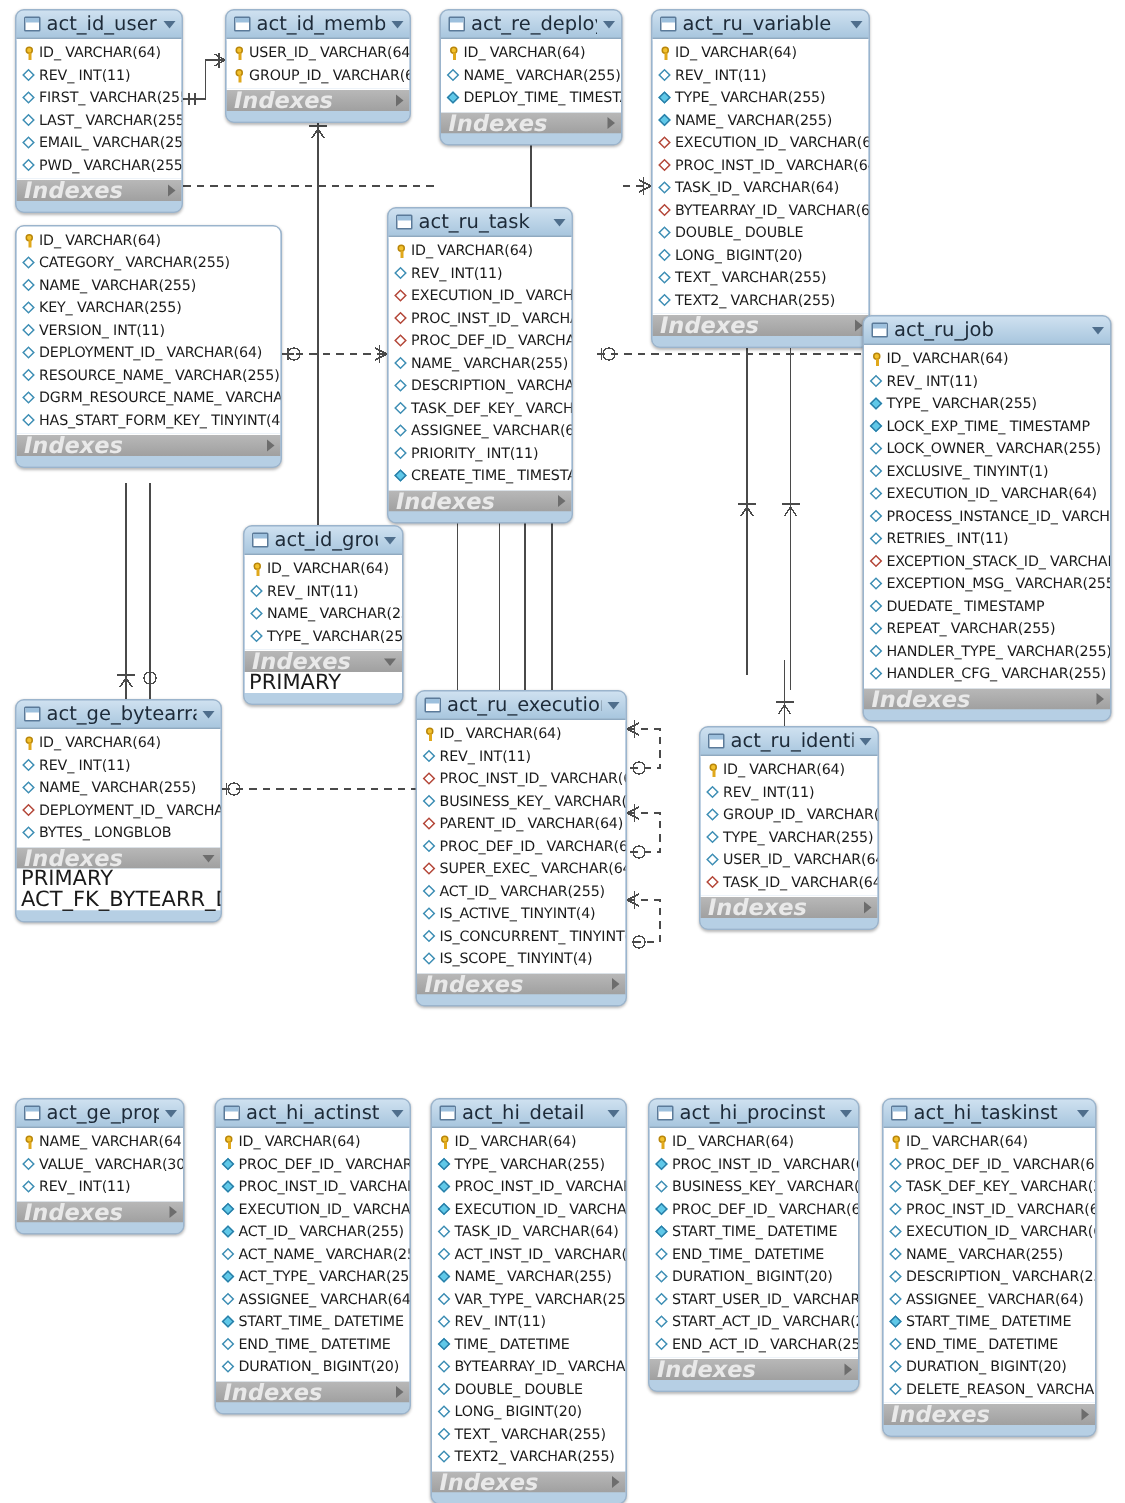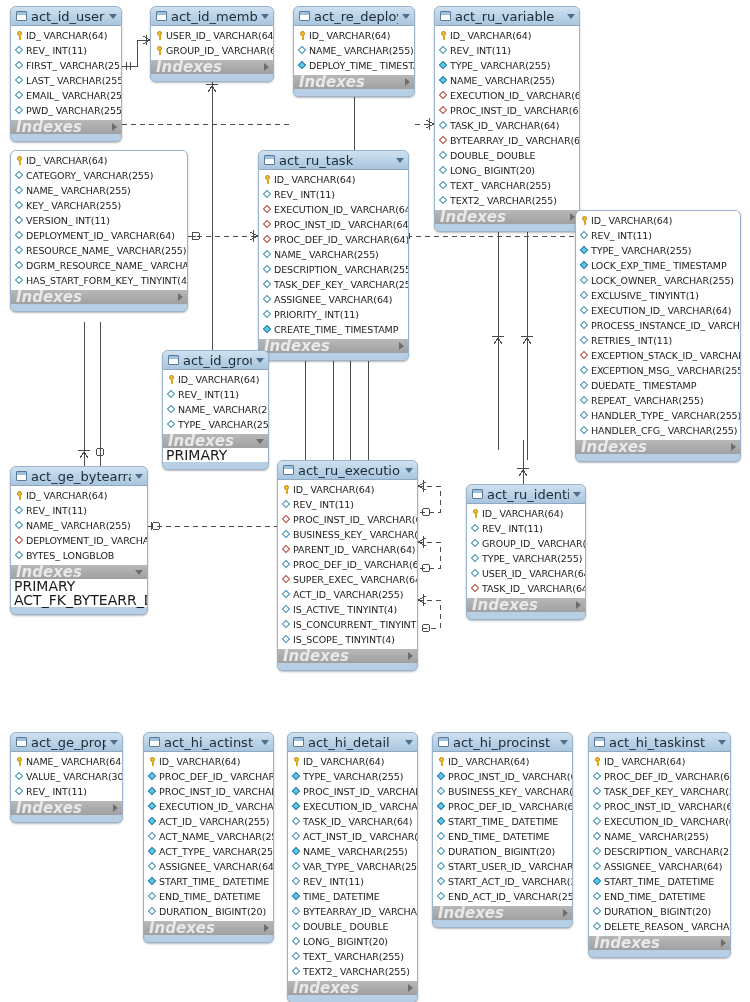--- a/index.html
+++ b/index.html
@@ -520,21 +520,21 @@
             <span>&nbsp;</span>
             <span>TINYINT(4)</span>
           </div>
         </div>
         <div class="idx-bar">
           <span class="lbl">Indexes</span>
           <span class="idx-arrow-r"></span>
         </div>
         <div class="foot"></div>
       </div>
-      <div class="tbl" style="left: 258px; top: 138px; width: 151px; margin-top: 12px;">
+      <div class="tbl" style="left: 258px; top: 138px; width: 124px;">
         <div class="tbl-hd">
           <span class="hd-ico"></span>
           <span class="hd-name">act_ru_task</span>
           <span class="hd-caret"></span>
         </div>
         <div class="cols">
           <div class="col">
             <span class="col-ico ic-pk"></span>
             <span>ID_</span>
             <span>&nbsp;</span>
@@ -601,20 +601,25 @@
             <span>TIMESTAMP</span>
           </div>
         </div>
         <div class="idx-bar">
           <span class="lbl">Indexes</span>
           <span class="idx-arrow-r"></span>
         </div>
         <div class="foot"></div>
       </div>
       <div class="tbl" style="left: 575px; top: 210px; width: 166px;">
+        <div class="tbl-hd">
+          <span class="hd-ico"></span>
+          <span class="hd-name">act_ru_job</span>
+          <span class="hd-caret"></span>
+        </div>
         <div class="cols">
           <div class="col">
             <span class="col-ico ic-pk"></span>
             <span>ID_</span>
             <span>&nbsp;</span>
             <span>VARCHAR(64)</span>
           </div>
           <div class="col">
             <span class="col-ico ic-col"></span>
             <span>REV_</span>

